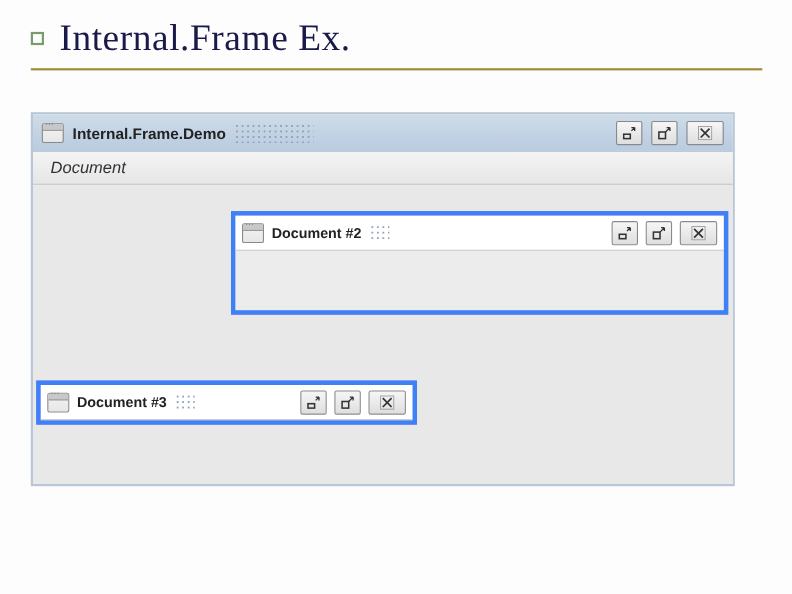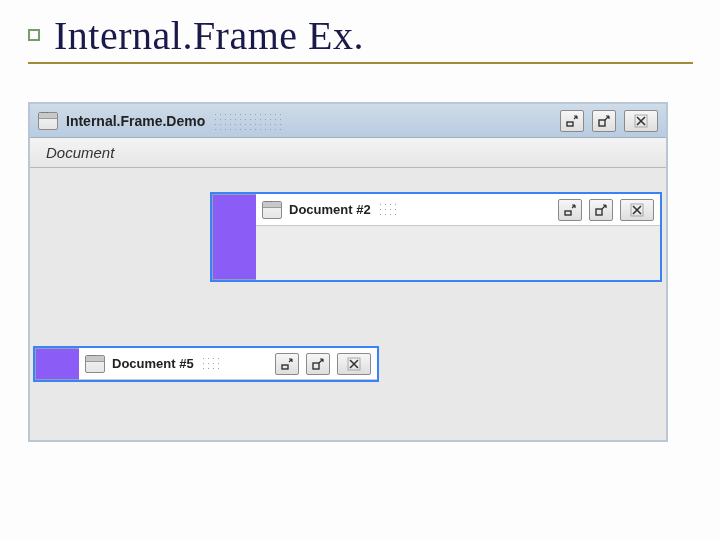--- a/index.html
+++ b/index.html
@@ -23,21 +23,21 @@
       height: 56px;
       border-bottom: 2px solid #a08b3a;
     }
     .title-accent {
       width: 12px;
       height: 12px;
       border: 2px solid #7a9b6b;
       margin-right: 14px;
     }
     .slide-title {
-      font-size: 40px;
+      font-size: 34px;
       color: #1a1a4a;
       font-weight: normal;
       letter-spacing: 0.5px;
     }
     .content-area {
       position: relative;
       margin-top: 38px;
       width: 640px;
       height: 340px;
       border: 2px solid #b8c6d6;
@@ -122,24 +122,23 @@
       font-style: italic;
     }
     .desktop-area {
       position: relative;
       height: calc(100% - 64px);
       background: #e8e8e8;
     }
     
     .internal-frame {
       position: absolute;
-      border: 2px solid #3b82f6;
+      border: 4px solid #3b82f6;
       background: #8b5cf6;
       box-shadow: 0 0 0 1px #8fa3b8 inset;
-      padding-left: 44px;
     }
     .internal-titlebar {
       height: 32px;
       background: #fff;
       border-bottom: 1px solid #c8c8c8;
       display: flex;
       align-items: center;
       padding: 0 6px;
       gap: 7px;
     }
@@ -222,21 +221,21 @@
                 <rect x="1" y="1" width="12" height="12" fill="none" stroke="#999" stroke-width="0.8"></rect>
               </svg>
           </div>
         </div>
         <div class="frame-body"></div>
       </div>
 
       <div class="internal-frame if1">
         <div class="internal-titlebar">
           <div class="window-icon"></div>
-          <div class="titlebar-title">Document #5</div>
+          <div class="titlebar-title">Document #3</div>
           <div class="grip"></div>
           <div class="titlebar-spacer"></div>
           <div class="win-btn">
             <svg viewBox="0 0 14 14">
                 <rect x="2" y="8" width="6" height="4" fill="none" stroke="#333" stroke-width="1.4"></rect>
                 <path d="M9 5 l3-3 M12 2 h-3 M12 2 v3" fill="none" stroke="#333" stroke-width="1.2"></path>
               </svg>
           </div>
           <div class="win-btn">
             <svg viewBox="0 0 14 14">

